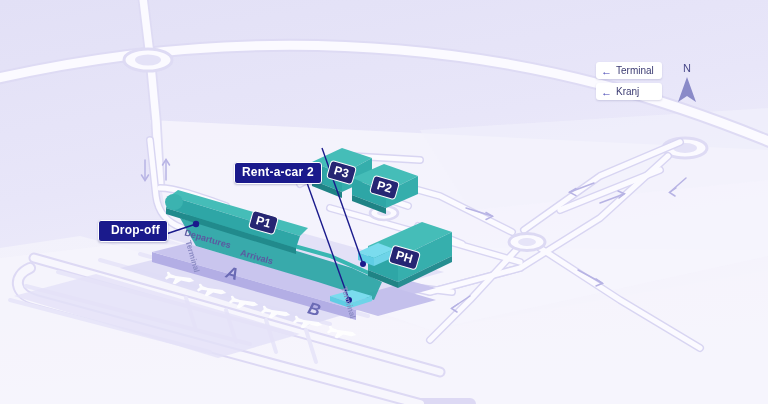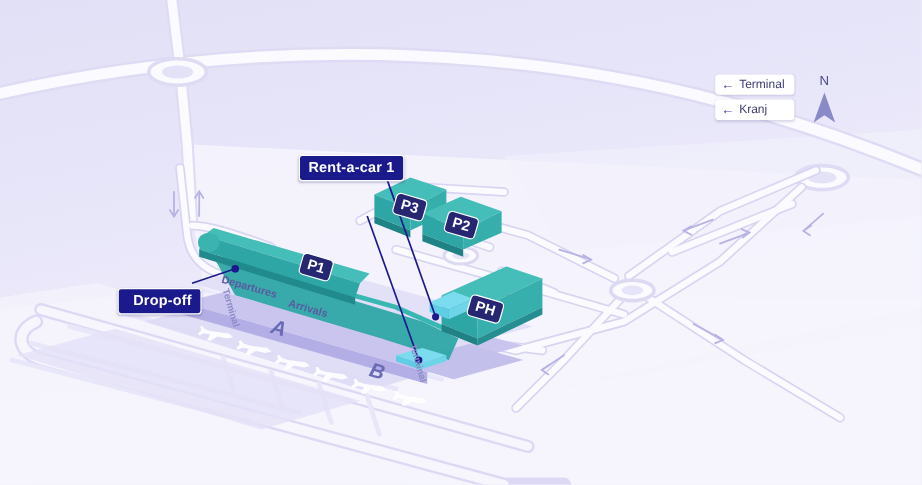--- a/index.html
+++ b/index.html
@@ -307,24 +307,24 @@
     <g stroke="#1a1a8c" stroke-width="1.4" fill="none">
       <path d="M322,148 L363,264"></path>
       <circle cx="363" cy="264" r="3" fill="#1a1a8c" stroke="none"></circle>
       <path d="M306,180 L349,300"></path>
       <circle cx="349" cy="300" r="3" fill="#1a1a8c" stroke="none"></circle>
       <path d="M160,236 L196,224"></path>
       <circle cx="196" cy="224" r="3.2" fill="#1a1a8c" stroke="none"></circle>
     </g>
   </svg>
 
-  <div class="callout" style="left:249px;top:129px;">Rent-a-car 1</div>
-
-
-  <div class="callout" style="left:98px;top:240px;padding-left:12px;">Drop-off</div>
+
+  <div class="callout" style="left:234px;top:162px;">Rent-a-car 2</div>
+
+  <div class="callout" style="left:98px;top:220px;padding-left:12px;">Drop-off</div>
 
   <div class="pbadge" style="left:250px;top:213px;transform:rotate(16deg);">P1</div>
   <div class="pbadge" style="left:371px;top:178px;transform:rotate(16deg);">P2</div>
   <div class="pbadge" style="left:328px;top:163px;transform:rotate(16deg);">P3</div>
   <div class="pbadge" style="left:390px;top:248px;transform:rotate(16deg);">PH</div>
 
   <div class="maptext" style="left:184px;top:234px;font-size:9px;transform:rotate(16deg);">Departures</div>
   <div class="maptext" style="left:240px;top:252px;font-size:9px;transform:rotate(16deg);">Arrivals</div>
 
   <div class="maptext small" style="left:176px;top:252px;transform:rotate(74deg);">Terminal</div>

